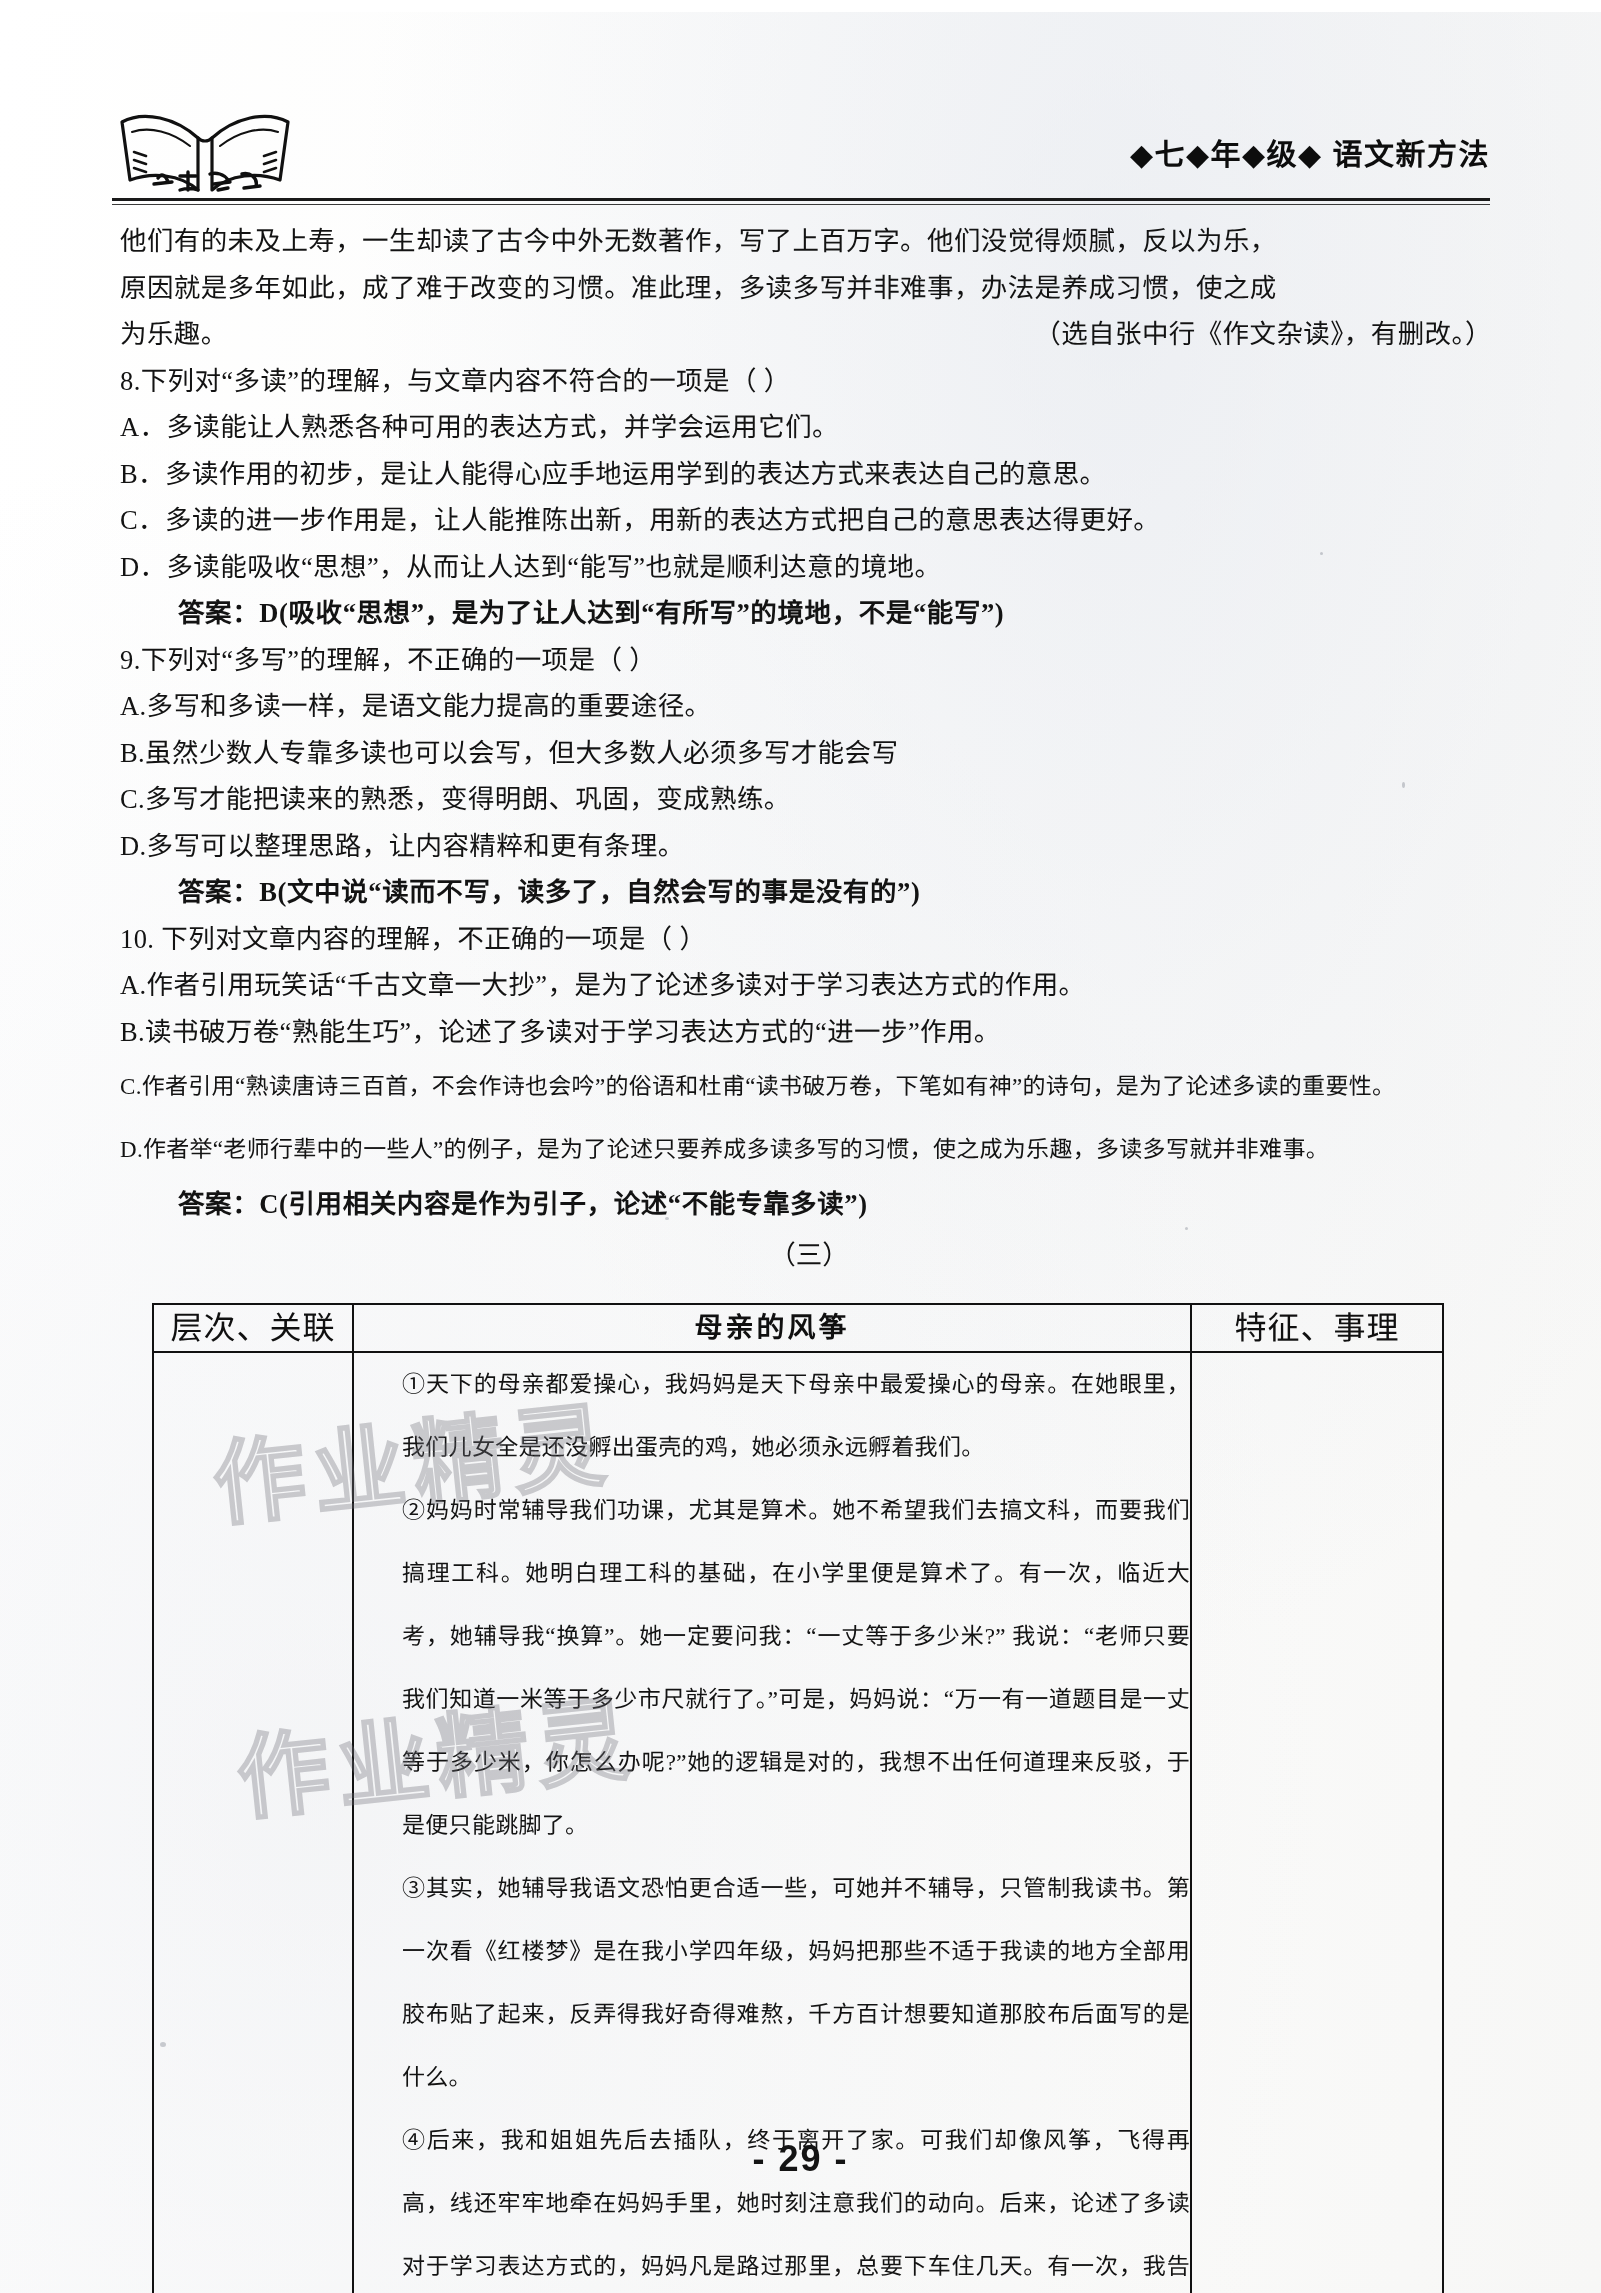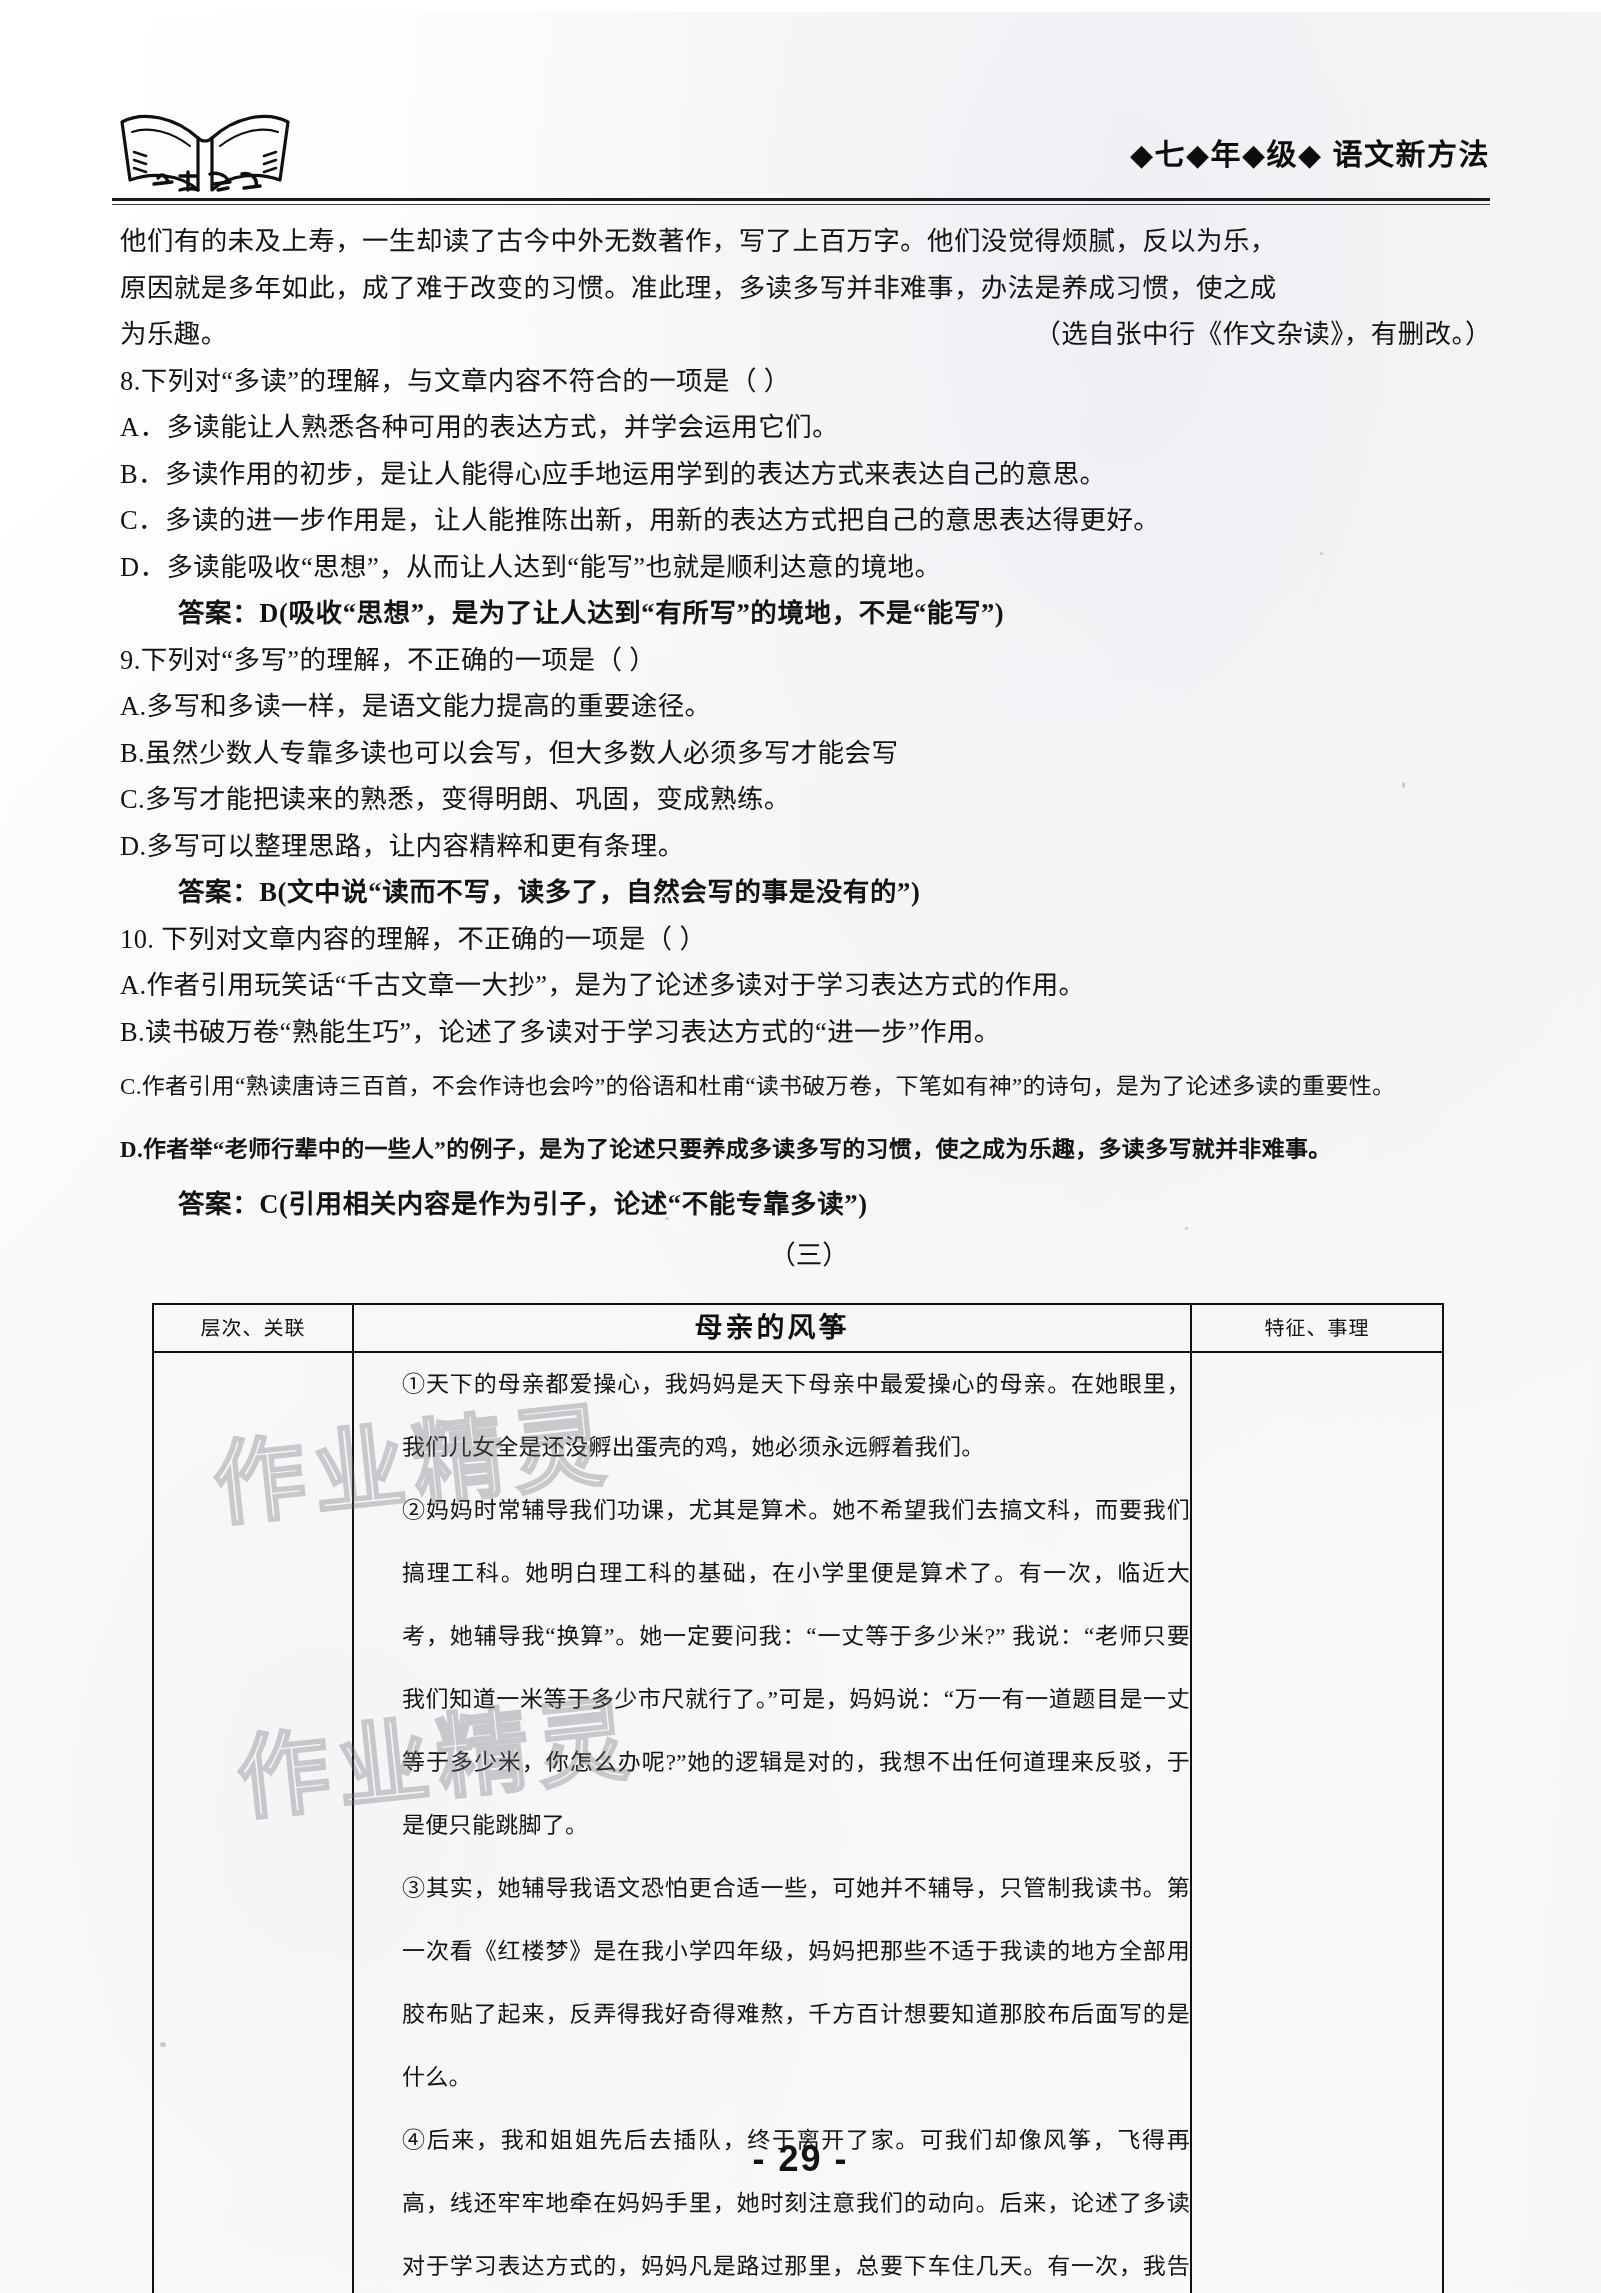--- a/index.html
+++ b/index.html
@@ -126,21 +126,21 @@
     padding: 0;
   }
   .col-l { width: 200px; }
   .col-c { width: 838px; }
   .col-r { width: 252px; }
 
   .hcell {
     height: 46px;
     text-align: center;
     font-family: "Liberation Sans", "DejaVu Sans", sans-serif;
-    font-size: 20px;
+    font-size: 32px;
     line-height: 46px;
     color: #101010;
     letter-spacing: 1px;
   }
   .hcell.mid {
     font-weight: bold;
     font-size: 28px;
     letter-spacing: 3px;
   }
   .bodycell {
@@ -244,21 +244,21 @@
     <div class="ln opt">A.多写和多读一样，是语文能力提高的重要途径。</div>
     <div class="ln opt">B.虽然少数人专靠多读也可以会写，但大多数人必须多写才能会写</div>
     <div class="ln opt">C.多写才能把读来的熟悉，变得明朗、巩固，变成熟练。</div>
     <div class="ln opt">D.多写可以整理思路，让内容精粹和更有条理。</div>
     <div class="ln ans">答案：B(文中说“读而不写，读多了，自然会写的事是没有的”)</div>
 
     <div class="ln indent-q">10. 下列对文章内容的理解，不正确的一项是（        ）</div>
     <div class="ln opt">A.作者引用玩笑话“千古文章一大抄”，是为了论述多读对于学习表达方式的作用。</div>
     <div class="ln opt">B.读书破万卷“熟能生巧”，论述了多读对于学习表达方式的“进一步”作用。</div>
     <div class="p-block" style="padding-left:0px;">C.作者引用“熟读唐诗三百首，不会作诗也会吟”的俗语和杜甫“读书破万卷，下笔如有神”的诗句，是为了论述多读的重要性。</div>
-    <div class="p-block" style="padding-left:0px;font-weight:bold;">D.作者举“老师行辈中的一些人”的例子，是为了论述只要养成多读多写的习惯，使之成为乐趣，多读多写就并非难事。</div>
+    <div class="p-block" style="padding-left:0px;">D.作者举“老师行辈中的一些人”的例子，是为了论述只要养成多读多写的习惯，使之成为乐趣，多读多写就并非难事。</div>
     <div class="ln ans">答案：C(引用相关内容是作为引子，论述“不能专靠多读”)</div>
 
     <div class="section-no">（三）</div>
   </div>
 
   <div class="tbl-wrap">
     <table class="analysis">
       <colgroup>
         <col class="col-l">
           <col class="col-c">

